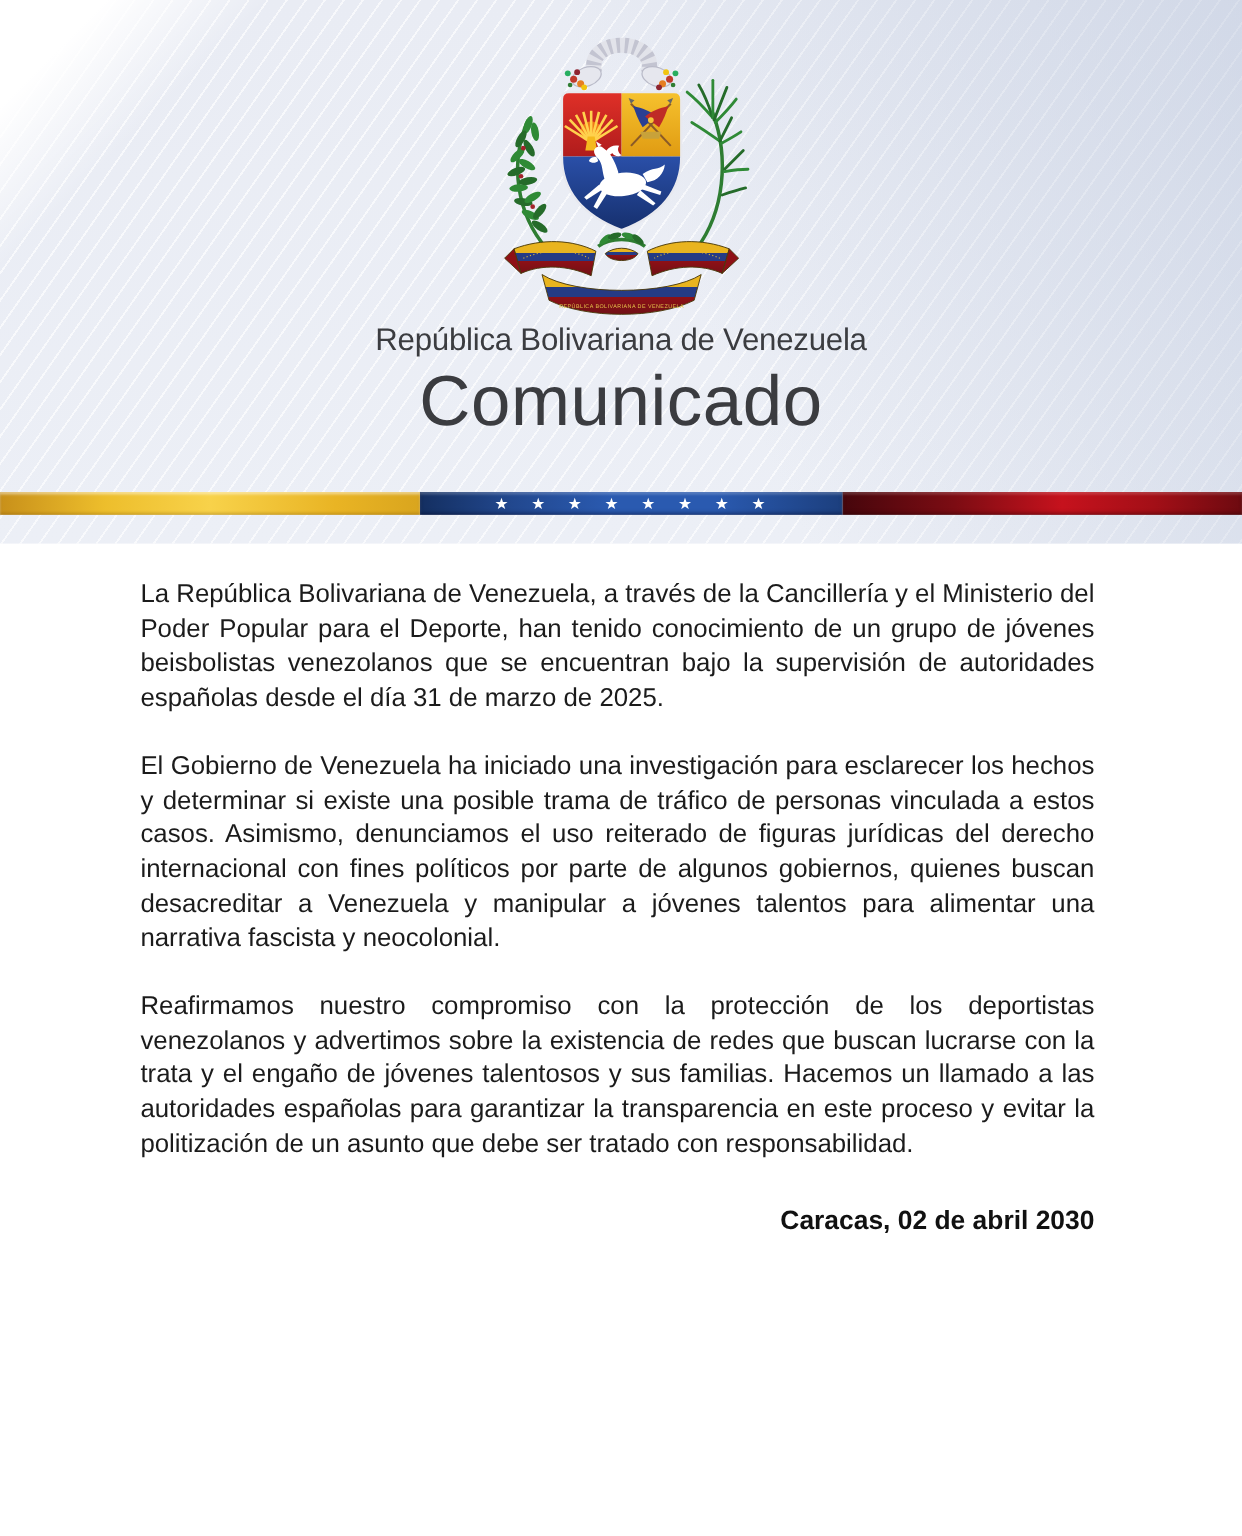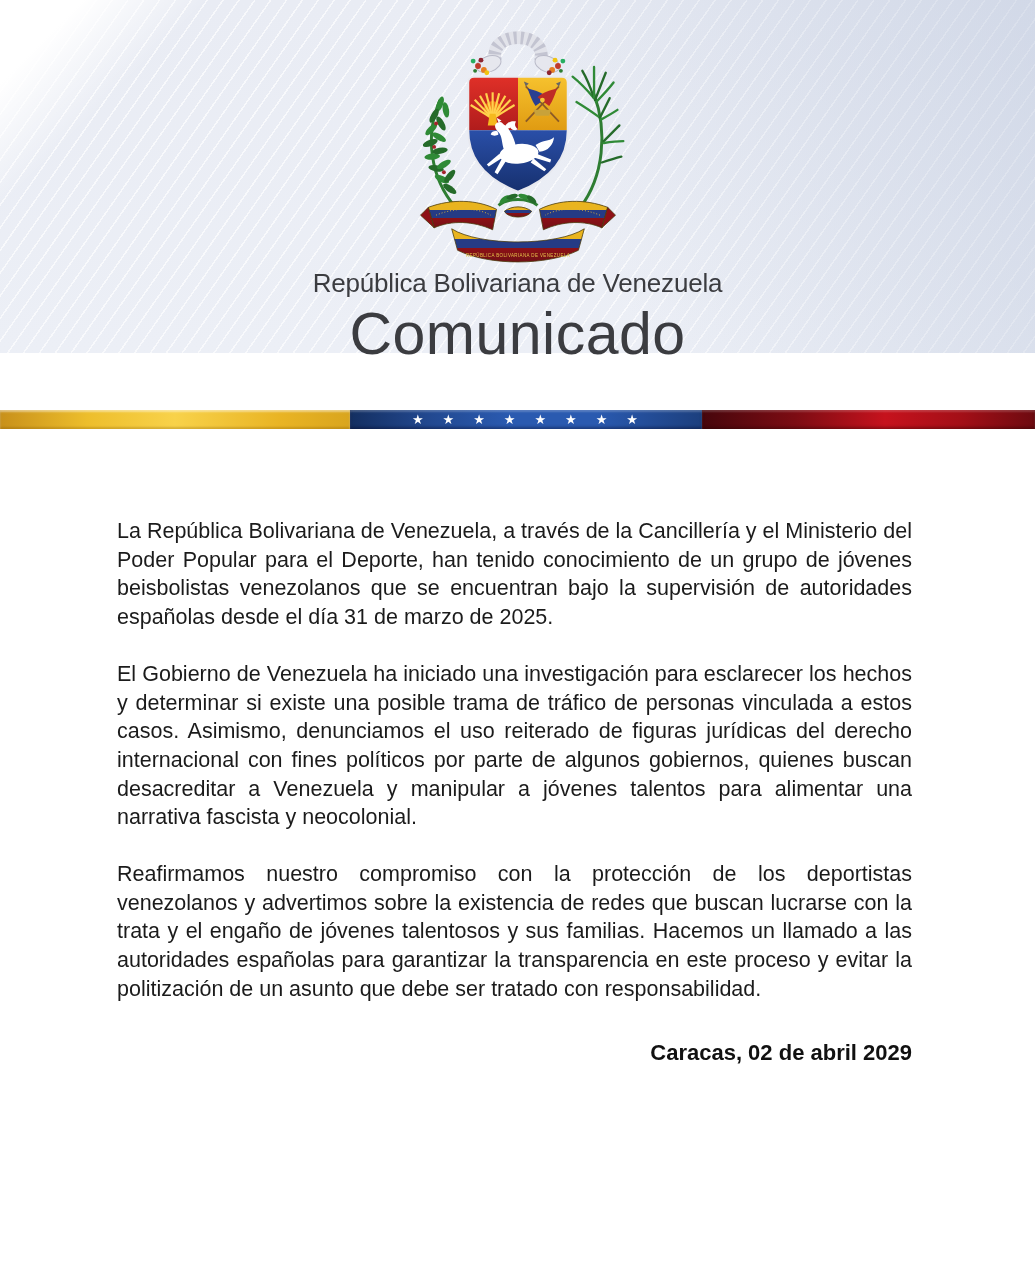--- a/index.html
+++ b/index.html
@@ -2,21 +2,21 @@
 <html><head>
 <meta charset="utf-8">
 <style>
   html,body{margin:0;padding:0;background:#fff;}
   .page{
     position:relative;width:1035px;height:1280px;overflow:hidden;background:#ffffff;
     font-family:"Liberation Sans", sans-serif;
   }
   
   .header{
-    position:absolute;top:0;left:0;width:1035px;height:353px;
+    position:absolute;top:0;left:0;width:1035px;height:453px;
     background:
       repeating-linear-gradient(125deg, rgba(255,255,255,0.65) 0 1.5px, rgba(255,255,255,0) 1.5px 13px),
       linear-gradient(180deg,#e9ecf4 0%,#eceff6 100%);
   }
   .overlay-dark-wedge{
     position:absolute;inset:0;
     background:linear-gradient(245deg, rgba(186,197,219,0.50) 0%, rgba(186,197,219,0.30) 20%, rgba(186,197,219,0) 46%);
     pointer-events:none;
   }
   .overlay-light-corner{
@@ -50,21 +50,21 @@
     background:linear-gradient(90deg,#46060c 0%,#7c0c13 28%,#c6121d 55%,#a30f17 78%,#6d0a10 100%);
     box-shadow:inset 0 2px 2px rgba(255,255,255,0.18), inset 0 -2px 3px rgba(30,0,0,0.35);
   }
   .stars-row{
     position:absolute;top:0;left:62px;width:226px;height:19px;
     display:flex;justify-content:space-between;align-items:center;
   }
   .star{color:#ffffff;font-size:13px;line-height:19px;}
   
   .content{
-    position:absolute;top:453px;left:117px;width:795px;padding-top:64px;
+    position:absolute;top:453px;left:117px;width:795px;padding-top:28px;
     color:#1b1b1b;
   }
   .content p{
     margin:0 0 28px 0;font-size:21.5px;line-height:28.7px;text-align:justify;
   }
   .dateline{
     margin-top:36px;font-size:22px;font-weight:700;text-align:right;color:#111;
   }
 </style>
 </head>
@@ -240,16 +240,16 @@
           </div>
       </div>
       <div class="band-red"></div>
     </div>
   </div>
 
   <div class="content">
     <p>La República Bolivariana de Venezuela, a través de la Cancillería y el Ministerio del Poder Popular para el Deporte, han tenido conocimiento de un grupo de jóvenes beisbolistas venezolanos que se encuentran bajo la supervisión de autoridades españolas desde el día 31 de marzo de 2025.</p>
     <p>El Gobierno de Venezuela ha iniciado una investigación para esclarecer los hechos y determinar si existe una posible trama de tráfico de personas vinculada a estos casos. Asimismo, denunciamos el uso reiterado de figuras jurídicas del derecho internacional con fines políticos por parte de algunos gobiernos, quienes buscan desacreditar a Venezuela y manipular a jóvenes talentos para alimentar una narrativa fascista y neocolonial.</p>
     <p>Reafirmamos nuestro compromiso con la protección de los deportistas venezolanos y advertimos sobre la existencia de redes que buscan lucrarse con la trata y el engaño de jóvenes talentosos y sus familias. Hacemos un llamado a las autoridades españolas para garantizar la transparencia en este proceso y evitar la politización de un asunto que debe ser tratado con responsabilidad.</p>
-    <div class="dateline">Caracas, 02 de abril 2029</div>
+    <div class="dateline">Caracas, 02 de abril 2030</div>
   </div>
 
 </div>
 
 </body></html>

